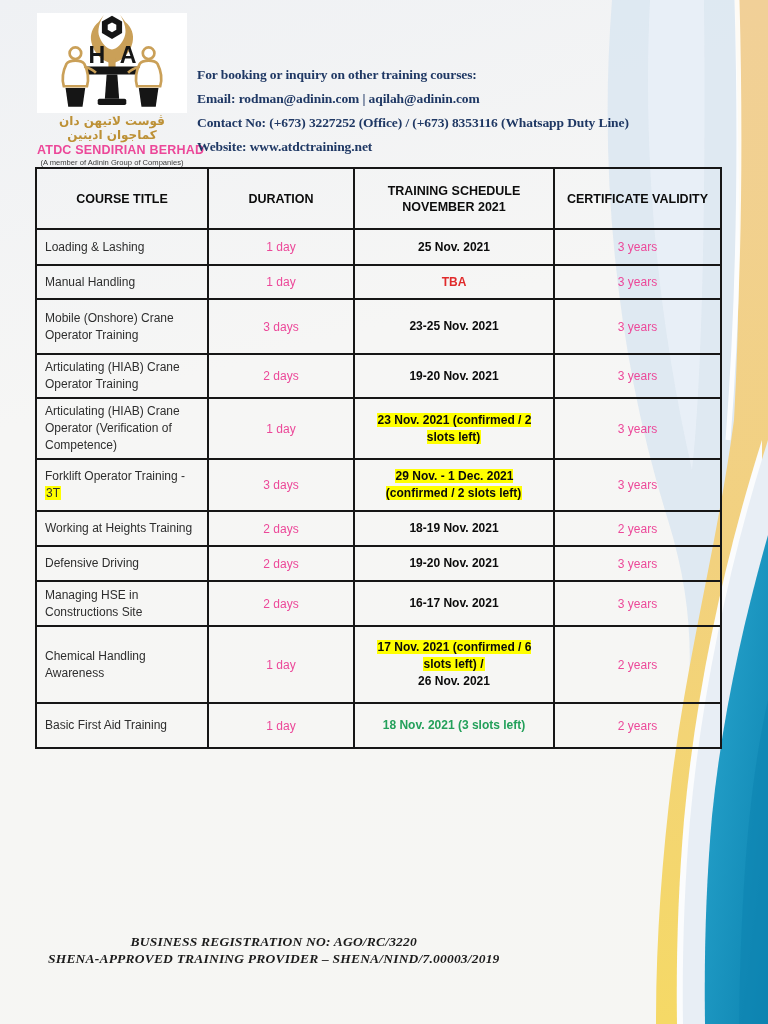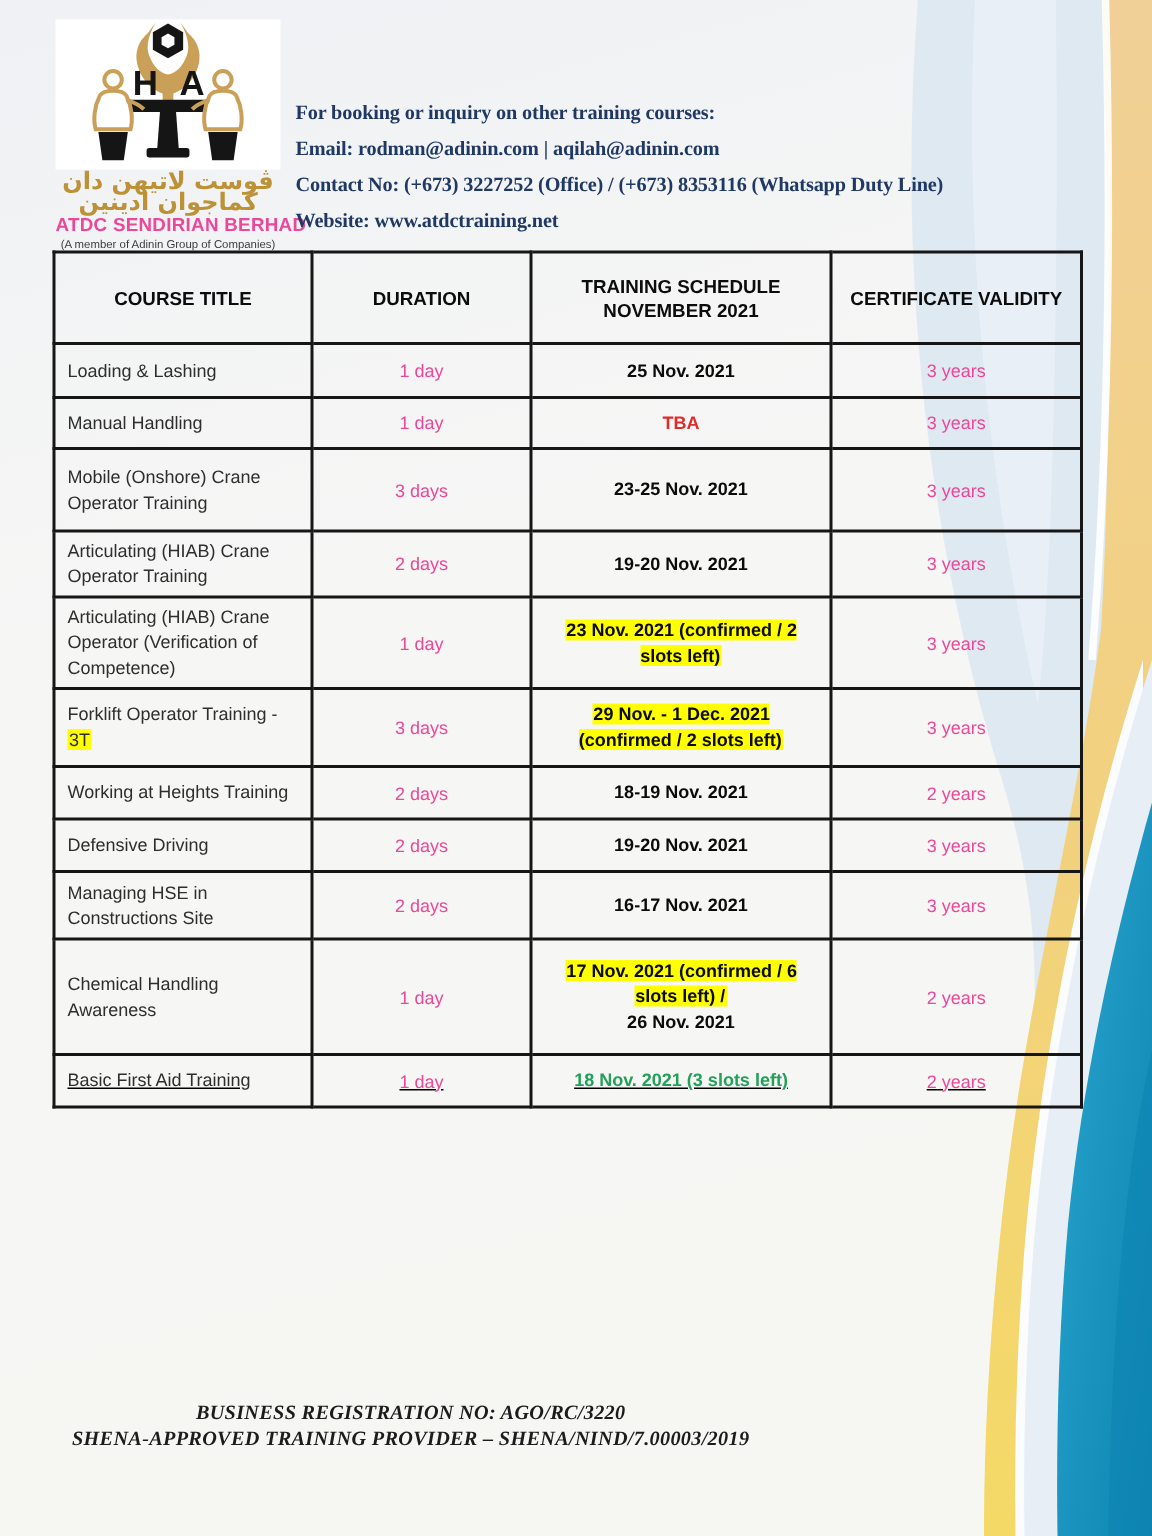--- a/index.html
+++ b/index.html
@@ -7,21 +7,21 @@
     width:768px;height:1024px;position:relative;overflow:hidden;
     background:linear-gradient(165deg,#eff1f4 0%,#f6f6f5 35%,#f6f6f3 100%);
     font-family:"Liberation Sans",sans-serif;
   }
   .bg-svg{position:absolute;left:0;top:0;width:768px;height:1024px;}
 
   
   .logo-block{position:absolute;left:37px;top:13px;width:150px;text-align:center;}
   .logo-box{background:#ffffff;width:150px;height:100px;display:block;}
   .jawi{font-family:"DejaVu Sans",sans-serif;direction:rtl;color:var(--gold,#bd9136);
-        font-size:16px;font-weight:bold;line-height:14px;margin-top:1px;}
+        font-size:12px;font-weight:bold;line-height:14px;margin-top:1px;}
   .company-name{font-size:12.5px;font-weight:bold;color:#ec4899;letter-spacing:.2px;
         line-height:13px;margin-top:2px;white-space:nowrap;}
   .member-line{font-size:7.6px;color:#3b3b3b;line-height:9px;margin-top:1px;white-space:nowrap;}
 
   .contact-block{position:absolute;left:197px;top:18px;width:500px;
         font-family:"Liberation Serif",serif;font-weight:bold;
         color:var(--navy,#1f3864);font-size:13.5px;line-height:24px;letter-spacing:-0.1px;margin-top:45px;}
 
   
   table.courses{position:absolute;left:35px;top:167px;border-collapse:collapse;
@@ -191,21 +191,21 @@
         <td class="c-sched"><span>16-17 Nov. 2021</span></td>
         <td class="c-val">3 years</td>
       </tr>
       <tr style="height: 77px;">
         <td class="c-title"><span>Chemical Handling
 Awareness</span></td>
         <td class="c-dur">1 day</td>
         <td class="c-sched"><mark class="hl">17 Nov. 2021 (confirmed / 6 slots left) /</mark><br><span>26 Nov. 2021</span></td>
         <td class="c-val">2 years</td>
       </tr>
-      <tr style="height: 35px; text-decoration: underline;">
+      <tr style="height: 45px;">
         <td class="c-title"><span>Basic First Aid Training</span></td>
         <td class="c-dur">1 day</td>
         <td class="c-sched"><span class="green">18 Nov. 2021 (3 slots left)</span></td>
         <td class="c-val">2 years</td>
       </tr>
     </tbody>
 </table>
 
 <div class="footer-block">
   <div>BUSINESS REGISTRATION NO: AGO/RC/3220</div>

